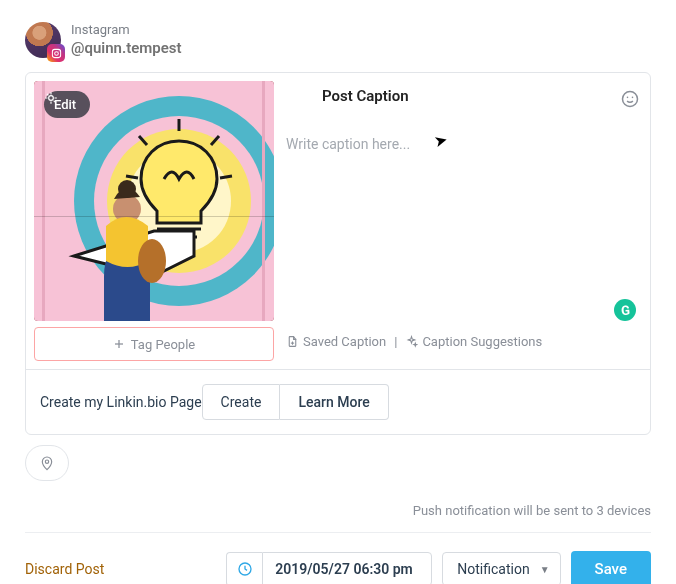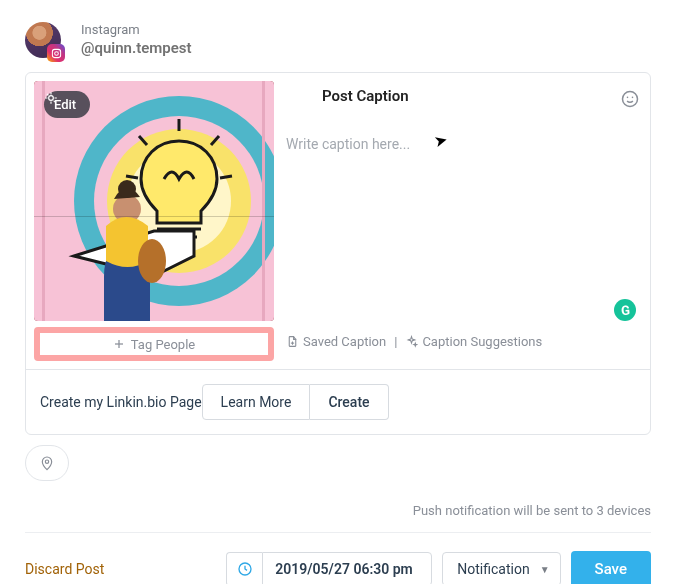--- a/index.html
+++ b/index.html
@@ -10,21 +10,21 @@
     height: 584px;
     overflow: hidden;
     font-size: 14px;
     color: #2c3e50;
   }
 
   
   .account-row {
     display: flex;
     align-items: center;
-    gap: 20px;
+    gap: 10px;
     padding: 22px 0 14px 25px;
   }
   .avatar-wrap {
     position: relative;
     width: 36px;
     height: 36px;
   }
   .avatar {
     width: 36px;
     height: 36px;
@@ -86,21 +86,21 @@
     font-weight: 500;
   }
   .edit-pill svg { width: 14px; height: 14px; }
   .hr-media {
     position: absolute;
     left: 0; right: 0; top: 135px;
     border-top: 1px solid rgba(0,0,0,0.18);
   }
   .tag-people {
     margin-top: 6px;
-    border: 6px solid #fca5a5;
+    border: 1px solid #fca5a5;
     border-radius: 4px;
     height: 34px;
     display: flex;
     align-items: center;
     justify-content: center;
     gap: 6px;
     color: #8a8f98;
     font-size: 13px;
     cursor: pointer;
   }
@@ -372,22 +372,22 @@
           </svg>
           <span>Caption Suggestions</span>
         </span>
       </div>
     </div>
   </div>
 
   <div class="linkin-bar">
     <div class="linkin-text">Create my Linkin.bio Page</div>
     <div class="btn-group">
+      <button class="btn">Create</button>
       <button class="btn">Learn More</button>
-      <button class="btn">Create</button>
     </div>
   </div>
 </div>
 
 <div class="location-row">
   <div class="loc-pin">
     <svg width="16" height="16" viewBox="0 0 24 24" fill="none" stroke="currentColor" stroke-width="1.8">
       <path d="M12 22 s7 -7 7 -12 a7 7 0 1 0 -14 0 c0 5 7 12 7 12 z"></path>
       <circle cx="12" cy="10" r="2.5"></circle>
     </svg>

